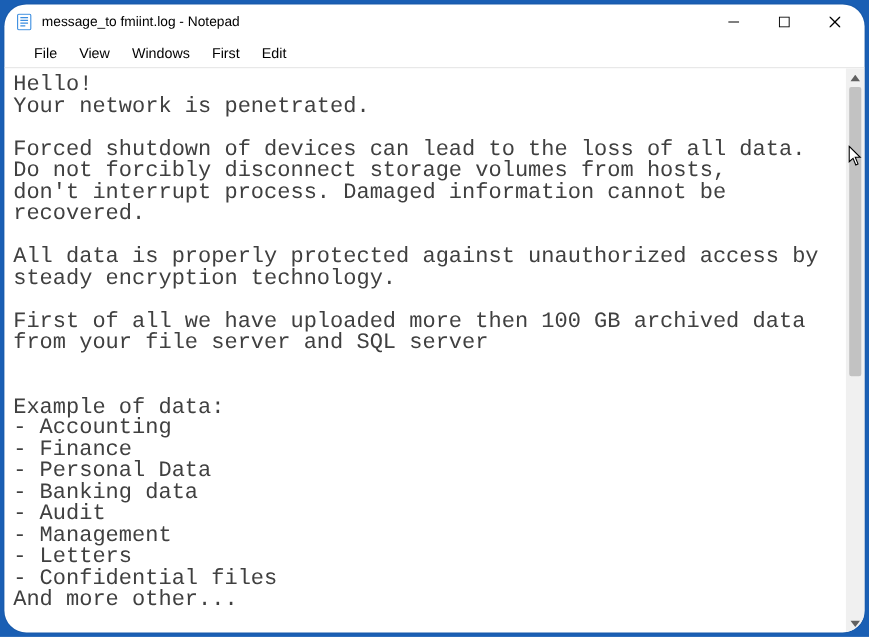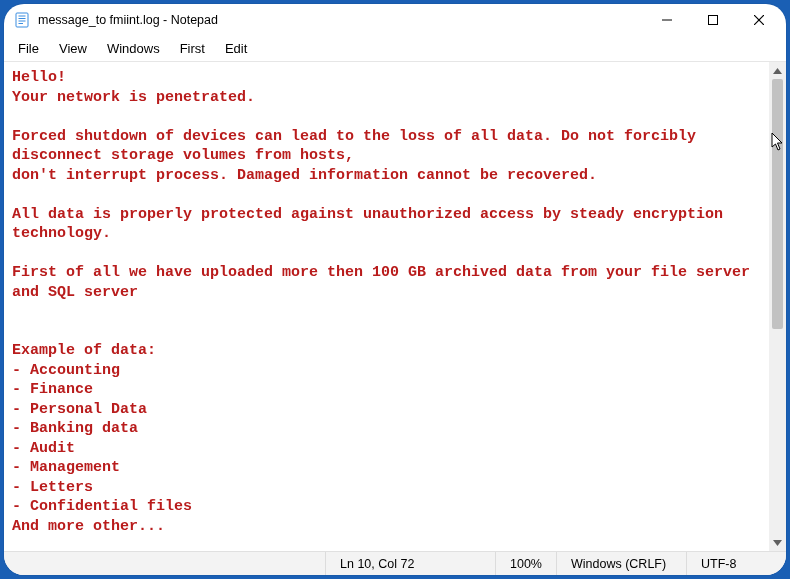--- a/index.html
+++ b/index.html
@@ -44,42 +44,41 @@
       display: flex;
       align-items: center;
       justify-content: center;
       color: #000;
     }
     .win-btn svg { display: block; }
     .menubar {
       height: 26px;
       display: flex;
       align-items: center;
-      padding: 0 4px;
+      padding: 0 17px;
       font-size: 13px;
       color: #000;
       border-bottom: 1px solid #e6e6e6;
     }
     .menu-item { padding: 3px 10px; }
     .content-wrap {
       flex: 1 1 auto;
       display: flex;
       overflow: hidden;
       position: relative;
     }
     .text-area {
       flex: 1 1 auto;
       padding: 6px 8px 4px 8px;
       font-family: Consolas, "Courier New", monospace;
-      font-size: 15px;
+      font-size: 20px;
       line-height: 19.5px;
       white-space: pre-wrap;
-      color: #b91c1c;
+      color: #404040;
       overflow: hidden;
-      font-weight: bold;
     }
     .scrollbar {
       width: 17px;
       background: #f0f0f0;
       display: flex;
       flex-direction: column;
       align-items: center;
     }
     .scroll-arrow {
       width: 17px;
@@ -208,21 +207,14 @@
         <svg width="9" height="6" viewBox="0 0 9 6">
             <path d="M4.5 6 L9 0 L0 0 Z" fill="#606060"></path>
           </svg>
       </div>
     </div>
     <svg class="cursor-arrow" width="14" height="20" viewBox="0 0 14 20">
       <path d="M1 1 L1 15 L4.5 12 L7 18 L9 17 L6.5 11 L11 11 Z" fill="#ffffff" stroke="#000000" stroke-width="1"></path>
     </svg>
   </div>
 
-  <div class="statusbar">
-    <div class="status-spacer"></div>
-    <div class="status-cell" style="min-width:170px">Ln 10, Col 72</div>
-    <div class="status-cell" style="min-width:60px">100%</div>
-    <div class="status-cell" style="min-width:130px">Windows (CRLF)</div>
-    <div class="status-cell" style="min-width:100px">UTF-8</div>
-  </div>
 
 </div>
 
 </body></html>

